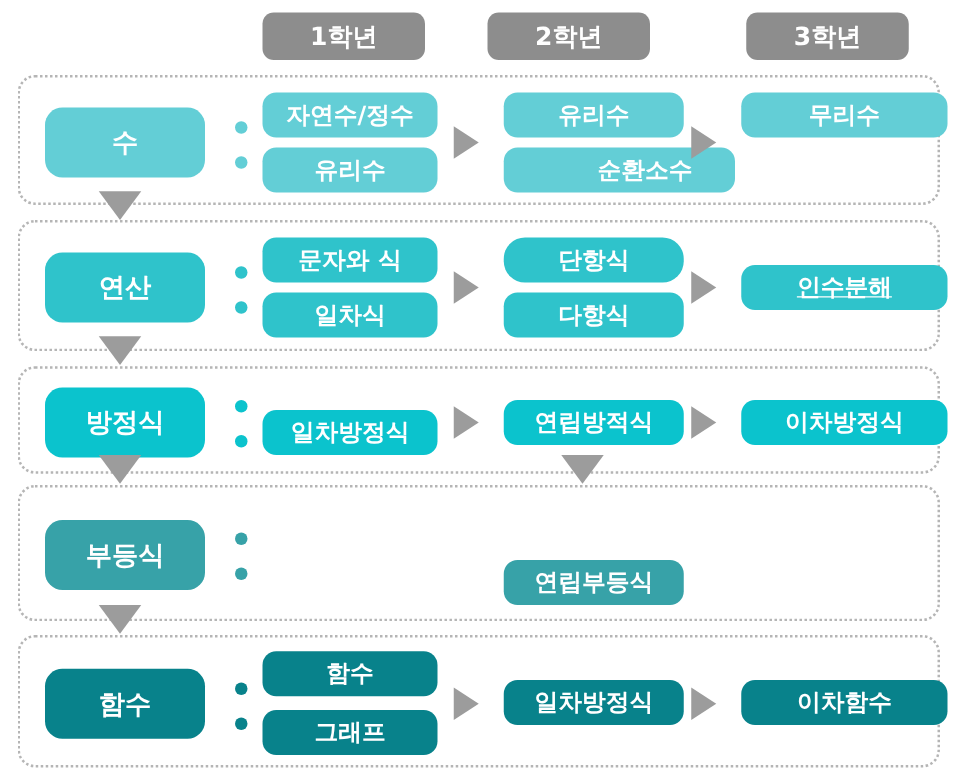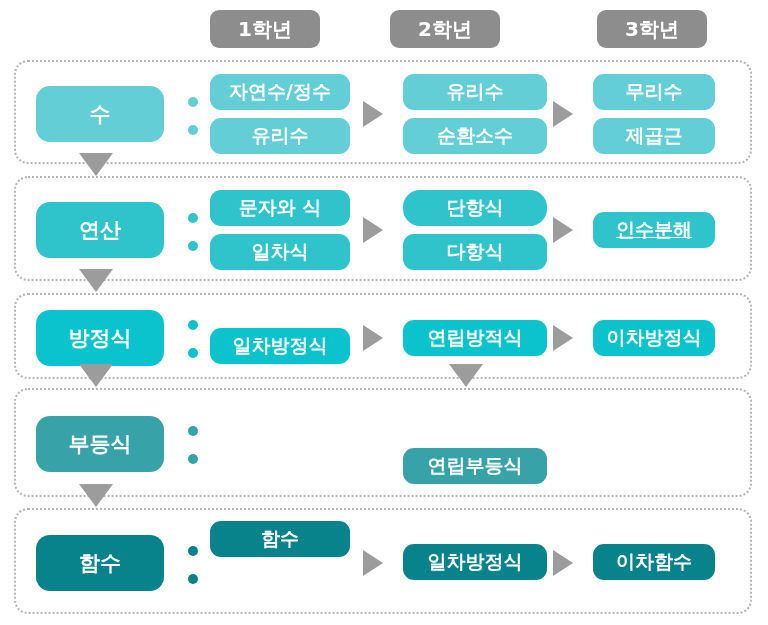--- a/index.html
+++ b/index.html
@@ -1,39 +1,39 @@
 <!DOCTYPE html>
 <html><head>
 <meta charset="utf-8">
 <style>
   html,body{margin:0;padding:0;background:#ffffff;}
   .canvas{
     position:relative;width:768px;height:625px;background:#ffffff;overflow:hidden;
     font-family:"DejaVu Sans","Liberation Sans",sans-serif;
   }
   .hpill{
-    position:absolute;top:10px;width:110px;height:38px;background:#8d8d8d;border-radius:9px;
+    position:absolute;top:10px;width:130px;height:38px;background:#8d8d8d;border-radius:9px;
     color:#ffffff;font-weight:bold;font-size:20px;display:flex;align-items:center;justify-content:center;
   }
   .box{
     position:absolute;left:14px;width:738px;border:2px dotted #b5b5b5;border-radius:14px;
     box-sizing:border-box;background:#ffffff;
   }
   .cat{
     position:absolute;left:20px;width:128px;height:56px;border-radius:14px;background:var(--c);
     color:#ffffff;font-weight:bold;font-size:21px;display:flex;align-items:center;justify-content:center;
   }
   .pill{
     position:absolute;height:36px;border-radius:11px;background:var(--c);
     color:#ffffff;font-weight:bold;font-size:19px;display:flex;align-items:center;justify-content:center;
     white-space:nowrap;
   }
   .c1{left:194px;width:140px;}
   .c2{left:387px;width:144px;}
-  .c3{left:577px;width:122px;}
+  .c3{left:577px;width:165px;}
   .dot{position:absolute;left:172px;width:10px;height:10px;border-radius:50%;background:var(--c);}
   .chev{
     position:absolute;width:0;height:0;
     border-left:20px solid #9c9c9c;border-top:13px solid transparent;border-bottom:13px solid transparent;
   }
   .chev.a{left:347px;}
   .chev.b{left:537px;}
   .darr{
     position:absolute;width:0;height:0;z-index:2;
     border-top:23px solid #9c9c9c;border-left:17px solid transparent;border-right:17px solid transparent;
@@ -49,24 +49,23 @@
   <div class="hpill" style="left:570px;margin-left:27px;">3학년</div>
 
   <div class="box" style="top: 60px; height: 104px; --c: #63ced6;">
     <div class="cat" style="top:24px;">수</div>
     <div class="dot" style="top:35px;"></div>
     <div class="dot" style="top:63px;"></div>
     <div class="pill c1" style="top:12px;">자연수/정수</div>
     <div class="pill c1" style="top:56px;">유리수</div>
     <div class="chev a" style="top:39px;"></div>
     <div class="pill c2" style="top:12px;">유리수</div>
-    <div class="pill c2" style="top:56px;">순환소수</div>
+    <div class="pill c2" style="top:56px;padding-left:41px;">순환소수</div>
     <div class="chev b" style="top:39px;"></div>
     <div class="pill c3" style="top:12px;">무리수</div>
-    <div class="pill c3" style="top:56px;">제곱근</div>
   </div>
   <div class="darr" style="left:79px;top:153px;"></div>
 
   <div class="box" style="top: 176px; height: 105px; --c: #2fc3cb;">
     <div class="cat" style="top:24px;">연산</div>
     <div class="dot" style="top:35px;"></div>
     <div class="dot" style="top:63px;"></div>
     <div class="pill c1" style="top:12px;">문자와 식</div>
     <div class="pill c1" style="top:56px;">일차식</div>
     <div class="chev a" style="top:39px;"></div>
@@ -96,19 +95,20 @@
     <div class="dot" style="top:64px;"></div>
     <div class="pill c2" style="top:58px;">연립부등식</div>
   </div>
   <div class="darr" style="left:79px;top:484px;"></div>
 
   <div class="box" style="top: 508px; height: 106px; --c: #08828b;">
     <div class="cat" style="top:25px;">함수</div>
     <div class="dot" style="top:36px;"></div>
     <div class="dot" style="top:64px;"></div>
     <div class="pill c1" style="top:11px;">함수</div>
+    <div class="pill c1" style="top:58px;">그래프</div>
     <div class="chev a" style="top:40px;"></div>
     <div class="pill c2" style="top:34px;">일차방정식</div>
     <div class="chev b" style="top:40px;"></div>
     <div class="pill c3" style="top:34px;">이차함수</div>
   </div>
 
 </div>
 
 </body></html>

